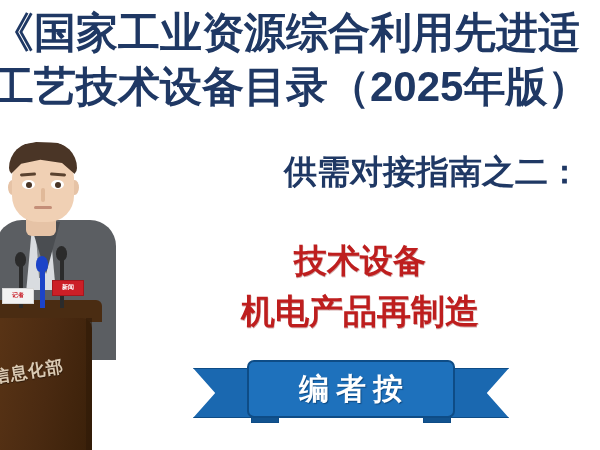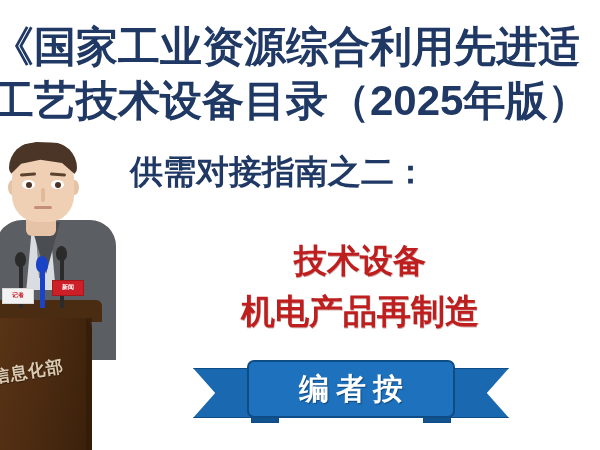--- a/index.html
+++ b/index.html
@@ -15,21 +15,21 @@
     position: relative;
     width: 600px;
     height: 450px;
     background: #ffffff;
     overflow: hidden;
   }
 
   
   .title-block {
     position: absolute;
-    top: 20px;
+    top: 6px;
     left: 0;
     width: 484px;
     text-align: left;
     white-space: nowrap;
   }
   .title-line {
     color: #1F3864;
     font-weight: 700;
     font-size: 42px;
     line-height: 54px;
@@ -38,23 +38,23 @@
     white-space: nowrap;
     transform: scaleX(1.0);
   }
   .title-line-1 { margin-left: -8px; }
   .title-line-2 { margin-left: -8px; }
 
   
   .subtitle {
     position: absolute;
     top: 151px;
-    left: 130px;
+    left: 121px;
     width: 460px;
-    text-align: left;
+    text-align: right;
     color: #1F3864;
     font-weight: 700;
     font-size: 33px;
     line-height: 42px;
     white-space: nowrap;
   }
 
   
   .red-block {
     position: absolute;

